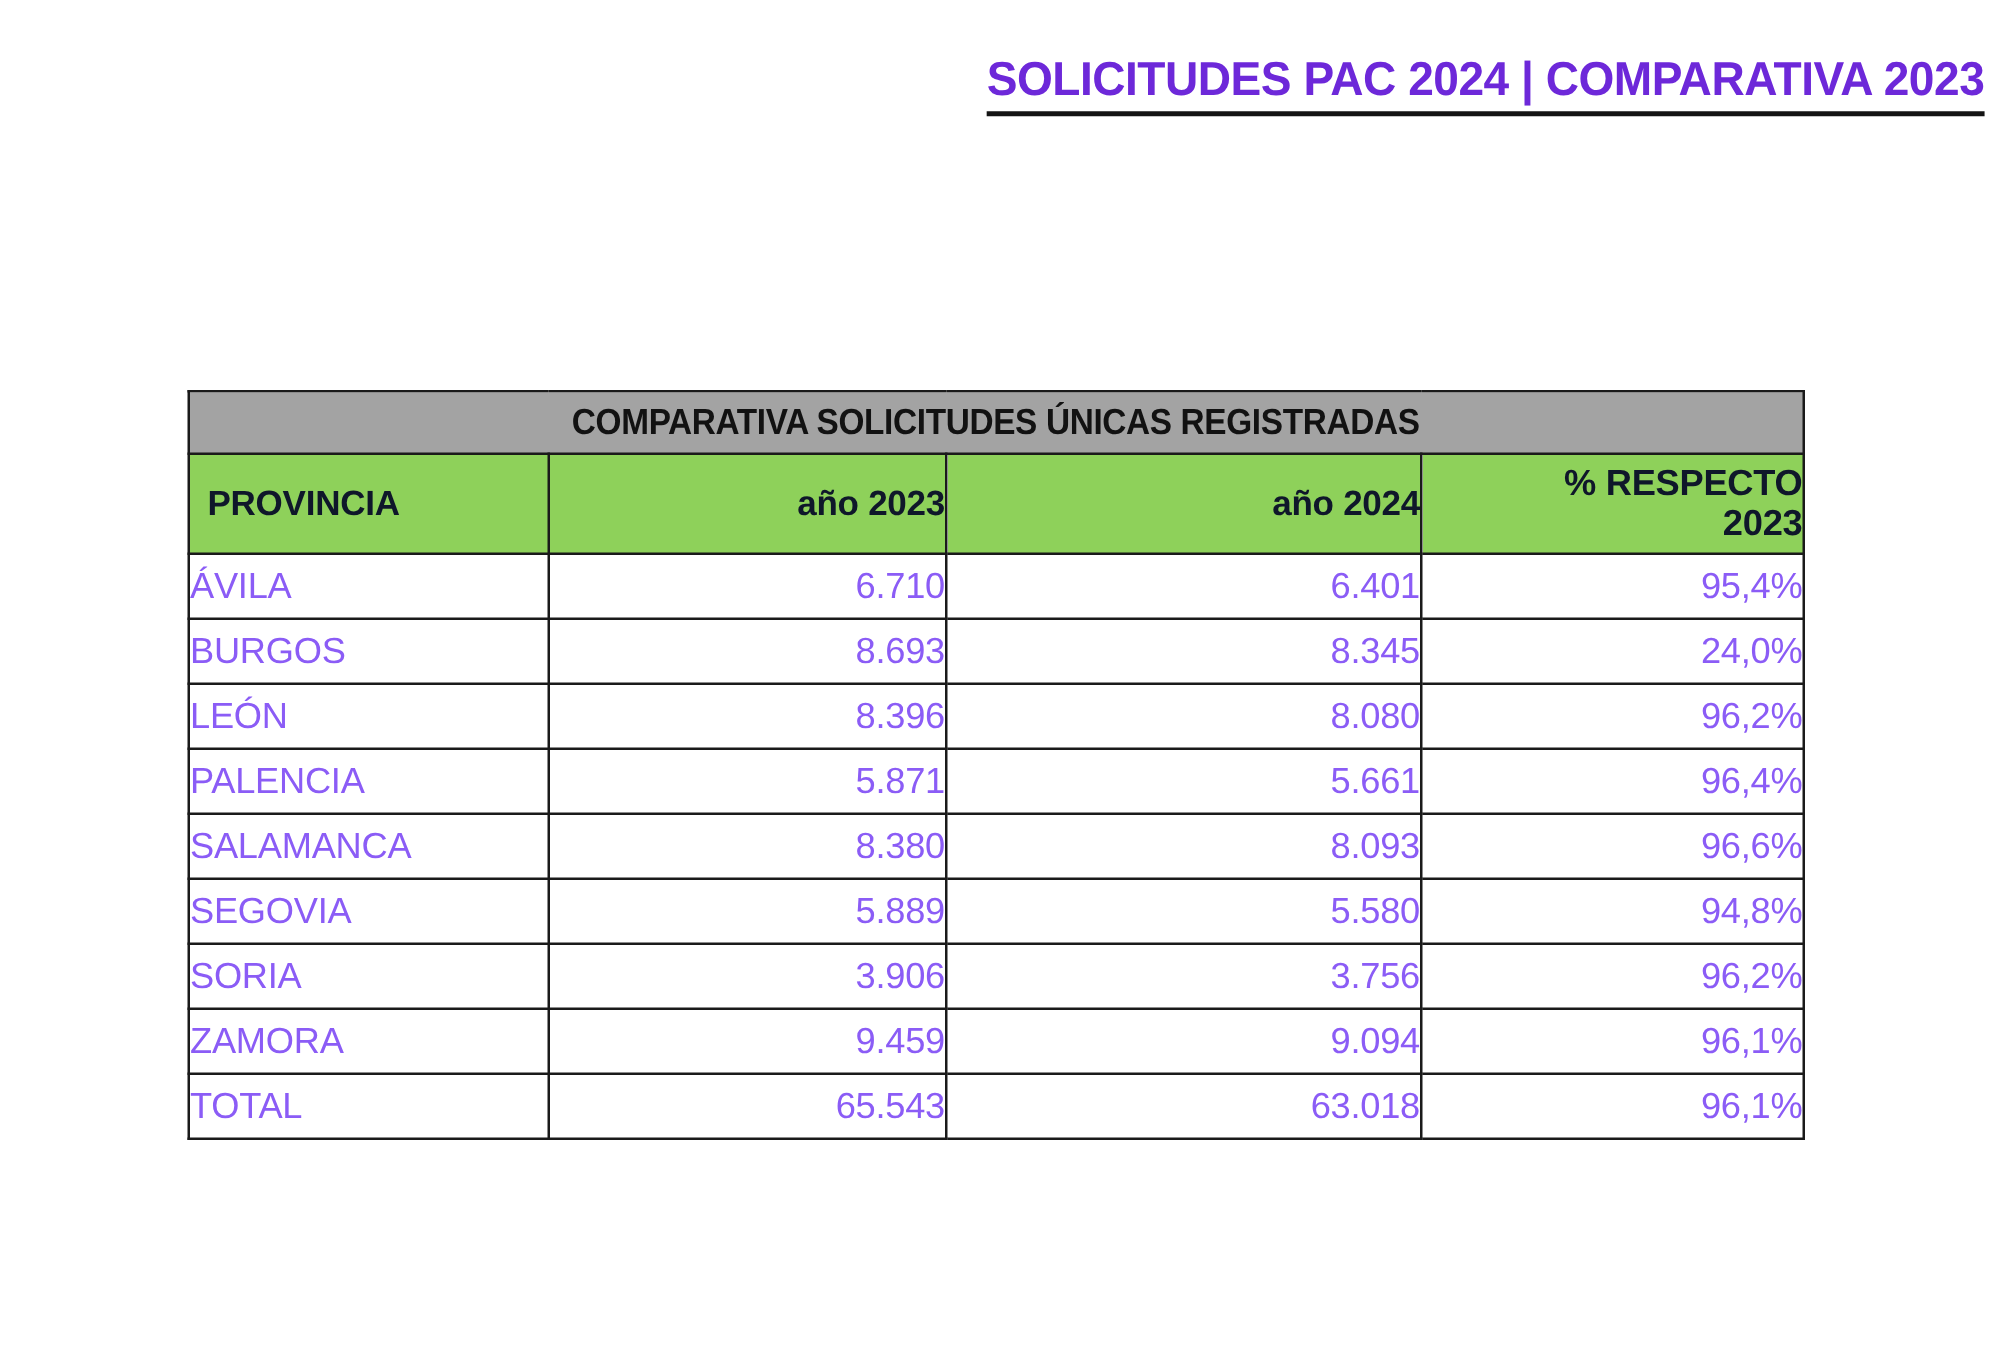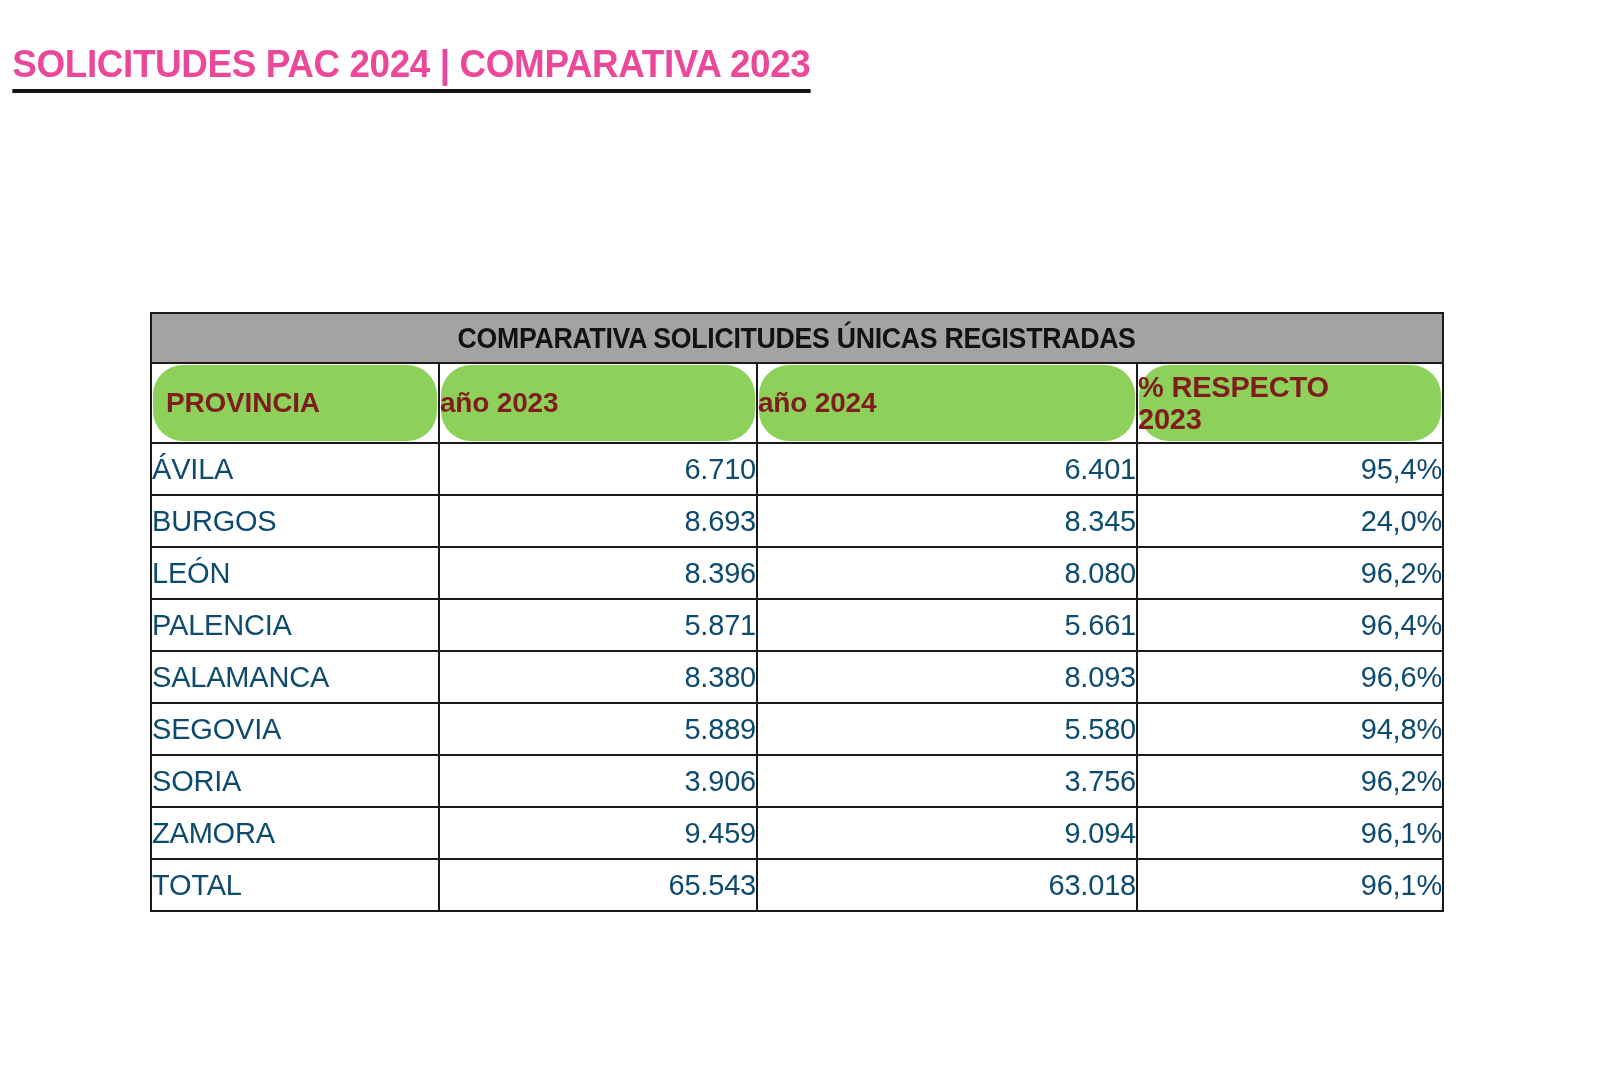--- a/index.html
+++ b/index.html
@@ -20,25 +20,25 @@
     width: 1600px;
     height: 1079px;
   }
 
   
   .page-title {
     position: absolute;
     left: 0;
     top: 44px;
     width: 1600px;
-    text-align: left;
+    text-align: right;
     font-size: 38px;
     font-weight: bold;
     letter-spacing: -0.4px;
-    color: #ec4899;
+    color: #6d28d9;
     line-height: 1.1;
     white-space: nowrap;
   }
   .page-title .underlined {
     border-bottom: 4px solid #141414;
     padding-bottom: 3px;
     display: inline-block;
     transform: scaleX(0.97);
     transform-origin: center;
   }
@@ -81,42 +81,41 @@
     transform: scaleX(0.92);
     transform-origin: center;
   }
 
   
   .hdr {
     height: 78px;
     background: #8ed15a;
     font-size: 28px;
     font-weight: bold;
-    color: #7f1d1d;
+    color: #0f172a;
     letter-spacing: -0.2px;
-    border-radius: 32px;
   }
   .hdr.left {
     text-align: left;
     padding-left: 14px;
   }
   .hdr.center {
-    text-align: left;
+    text-align: right;
   }
   .hdr .two-line {
     display: block;
     line-height: 1.12;
     font-size: 29px;
   }
 
   
   tr.data-row td {
     height: 50px;
     font-size: 29px;
-    color: #0c4a6e;
+    color: #8b5cf6;
     letter-spacing: -0.2px;
     margin-left: 45px;
   }
   td.prov {
     text-align: left;
     padding-left: 12px;
     white-space: nowrap;
   }
   td.num {
     text-align: right;

